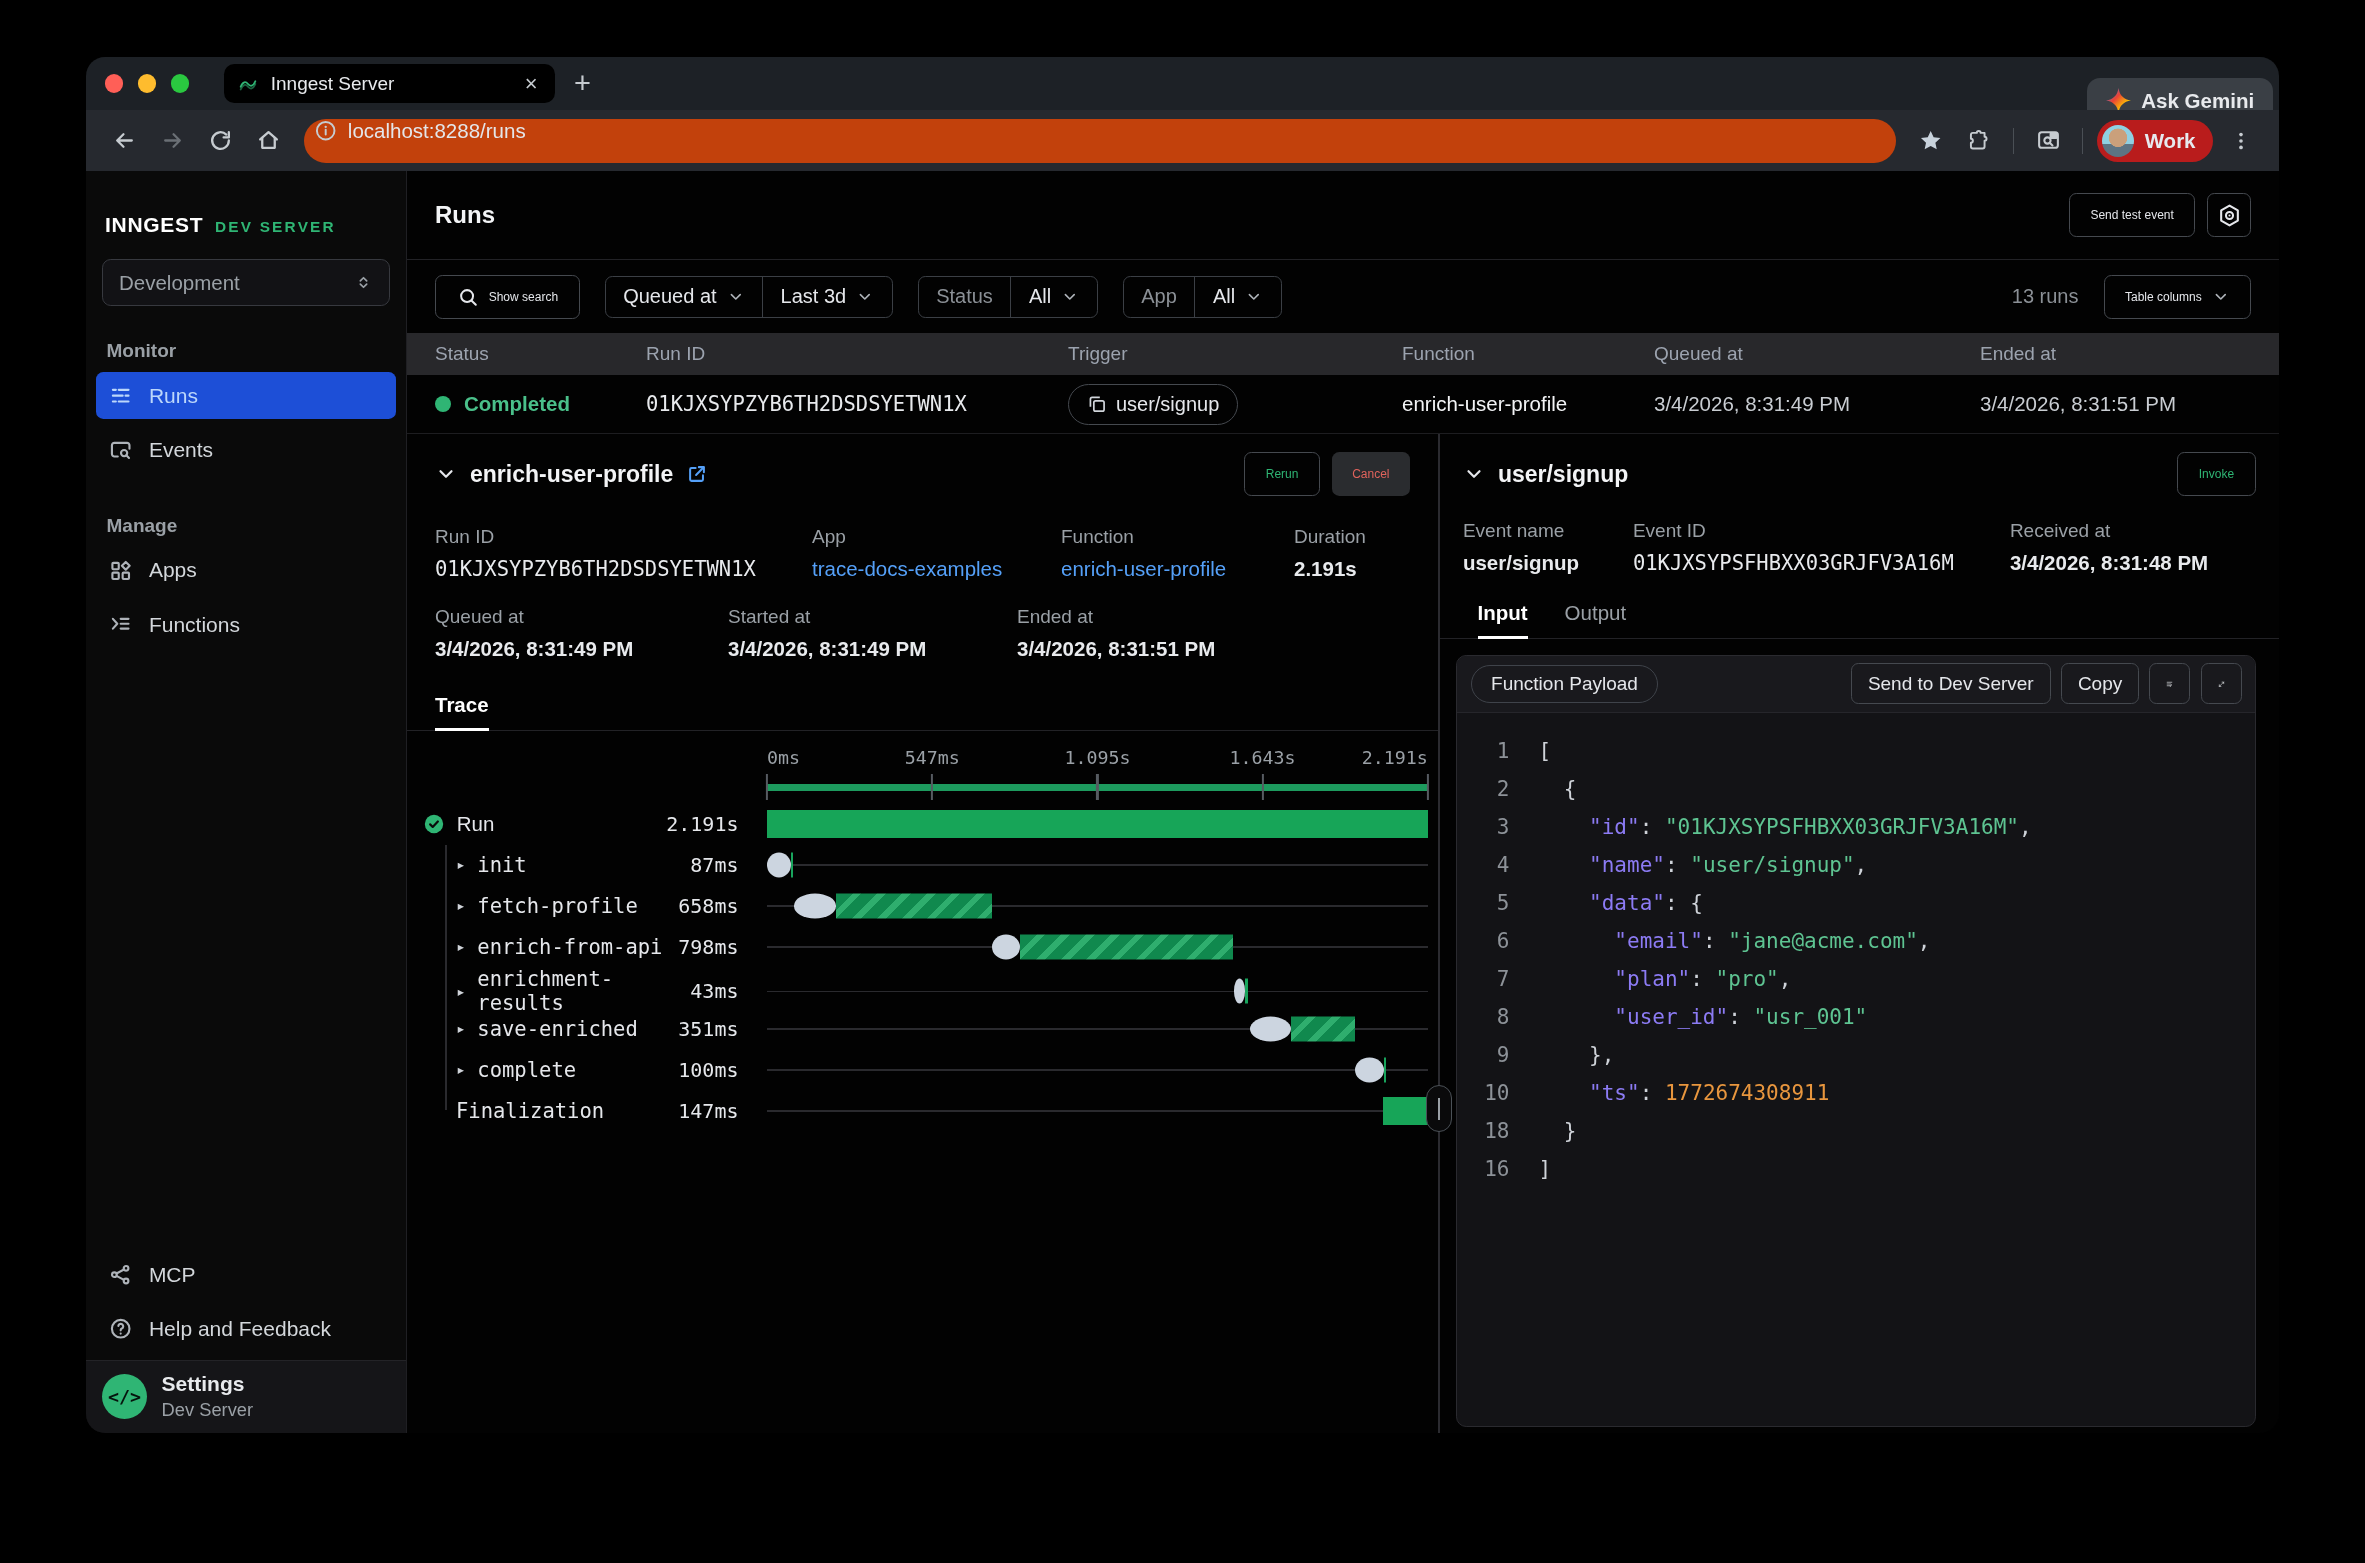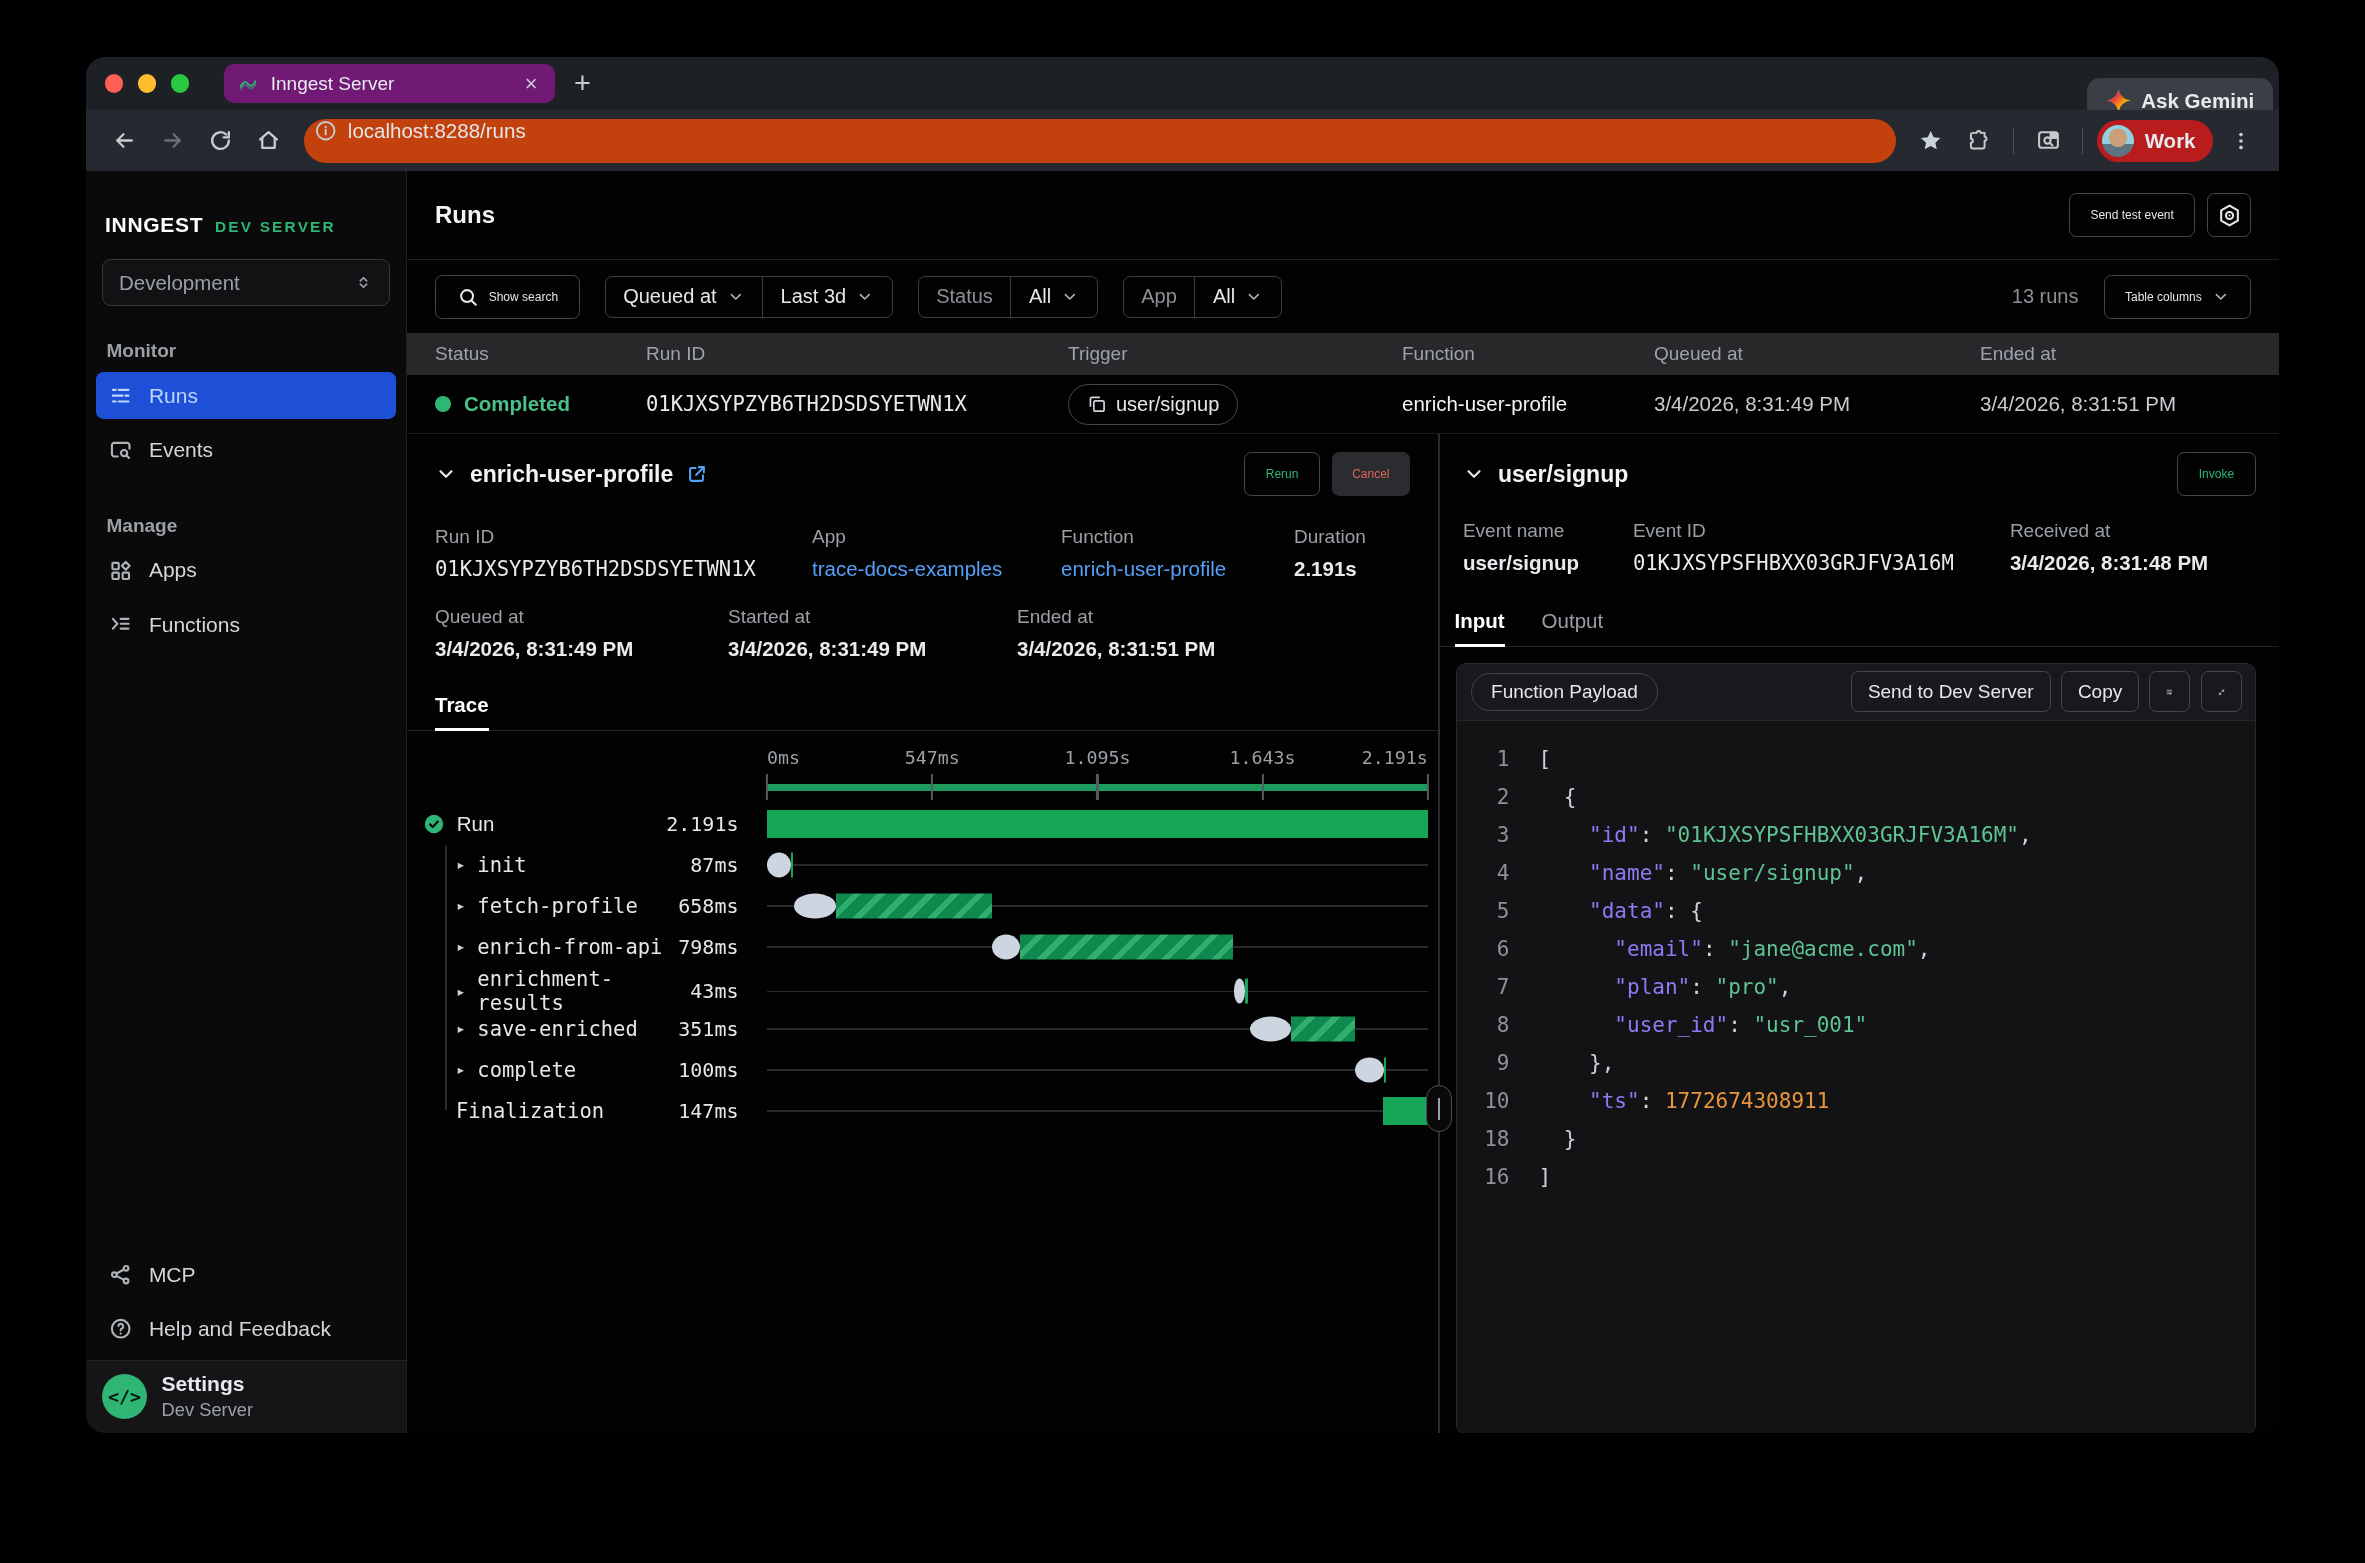--- a/index.html
+++ b/index.html
@@ -9,21 +9,21 @@
   .screen { position:relative; width:2366px; height:1564px; background:#000; overflow:hidden; }
 
   
   .window { position:absolute; left:86px; top:57px; width:2193px; height:1376px;
     border-radius:19px; overflow:hidden; background:#050505; display:flex; flex-direction:column;
     box-shadow:0 17.6px 59px rgba(0,0,0,.7); }
   .tabstrip { height:53px; background:#1d2126; display:flex; align-items:center; flex:0 0 auto; }
   .lights { display:flex; gap:14.6px; margin-left:19px; }
   .light { width:18.3px; height:18.3px; border-radius:50%; }
   .light.red{background:#ff5f57}.light.yellow{background:#febc2e}.light.green{background:#2ac840}
-  .tab { margin-left:35px; width:331px; height:39px; background:#701a75; border-radius:10.2px;
+  .tab { margin-left:35px; width:331px; height:39px; background:#000000; border-radius:10.2px;
     display:flex; align-items:center; padding:0 13px; gap:11.7px; }
   .tab-title { color:#e8eaed; font-size:19px; flex:1; white-space:nowrap; overflow:hidden; }
   .tab-close { color:#c6cbd0; font-size:22px; line-height:1; padding:0 4.4px; }
   .newtab { color:#c6cbd0; font-size:29px; font-weight:300; margin-left:19px; }
   .gemini { margin-left:auto; margin-right:5.9px; height:45px; background:#3a3f45; border-radius:13px;
     display:flex; align-items:center; gap:10.2px; padding:0 19px; color:#e8eaed; font-size:20.5px; font-weight:600;margin-top:34px;}
   .toolbar { height:61px; background:#26292f; display:flex; align-items:center; padding:0 17.6px; gap:7.3px; flex:0 0 auto;}
   .tbtn { width:41px; height:41px; display:flex; align-items:center; justify-content:center; color:#c6cbd0; flex:0 0 auto;}
   .tbtn.dim { color:#6a6f75; }
   .urlbar { flex:1; height:44px; background:#c2410c; border-radius:22px; margin:0 7.3px;
@@ -676,21 +676,21 @@
                 </span>
               <span>
                   <div class="flabel">Event ID</div>
                 <div class="fval mono" style="font-weight:400">01KJXSYPSFHBXX03GRJFV3A16M</div>
                 </span>
               <span>
                   <div class="flabel">Received at</div>
                 <div class="fval">3/4/2026, 8:31:48 PM</div>
                 </span>
             </div>
-            <div class="tabbar" style="padding:0 15px; margin-top:34px;gap:37px;">
+            <div class="tabbar" style="padding:0 38px; margin-top:26px;gap:37px;">
               <span class="tabitem active">Input</span>
               <span class="tabitem">Output</span>
             </div>
 
             <div class="epanel">
               <div class="ephead">
                 <span class="fp-pill">Function Payload</span>
                 <div class="right">
                   <button class="btn sm">Send to Dev Server</button>
                   <button class="btn sm">Copy</button>

